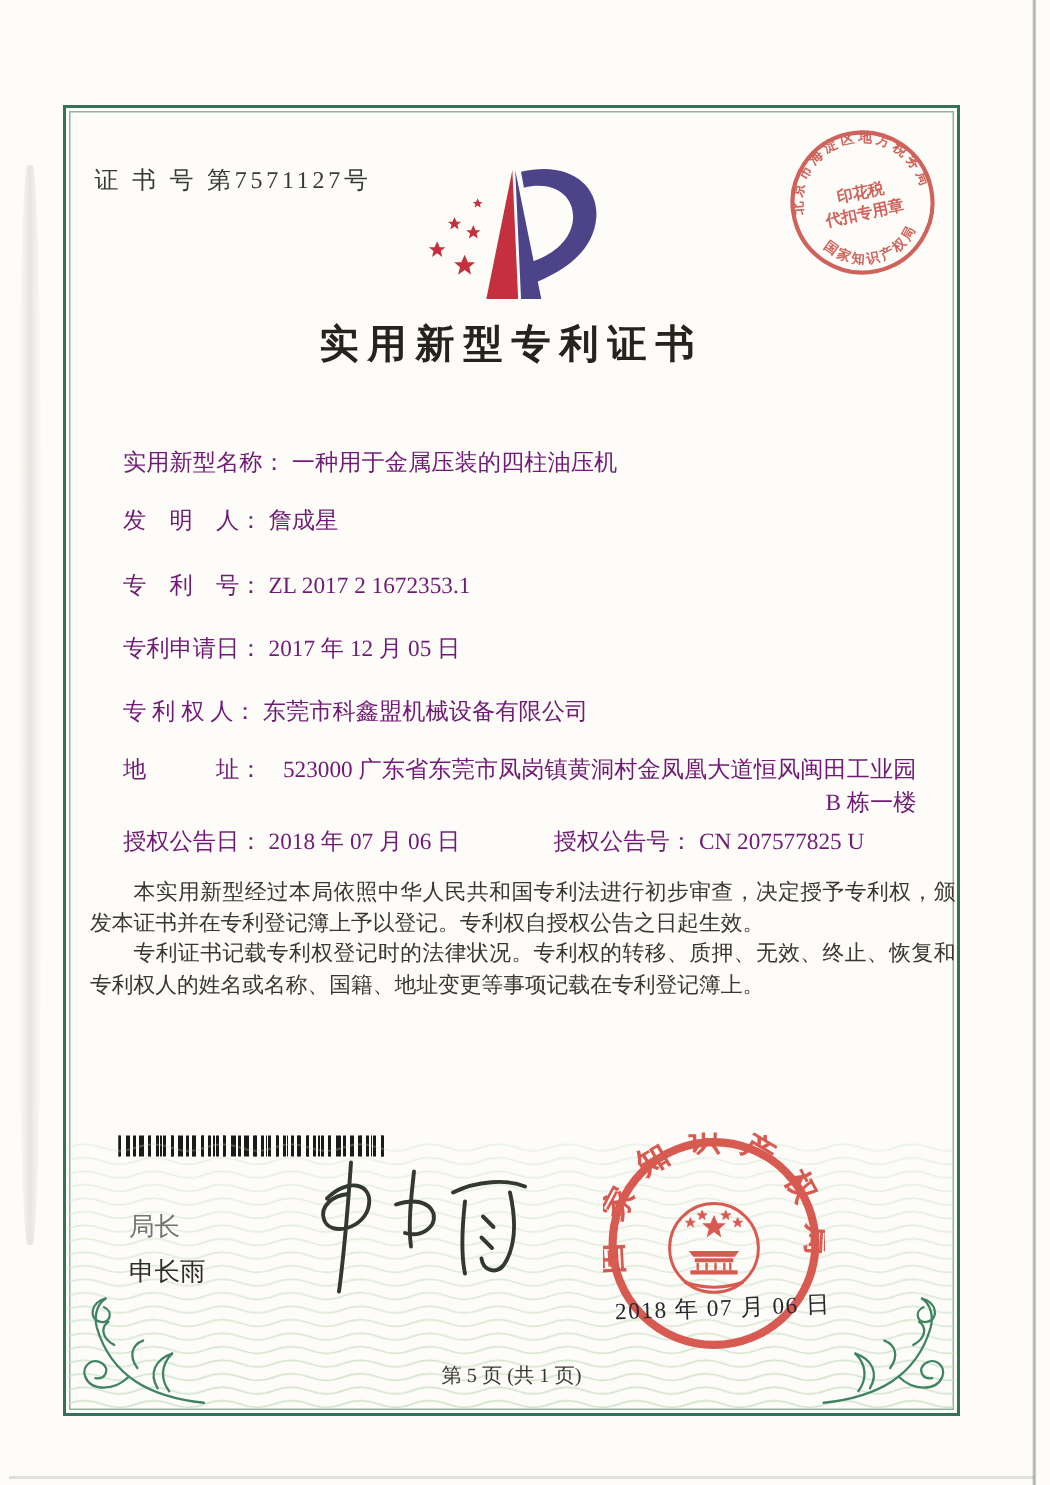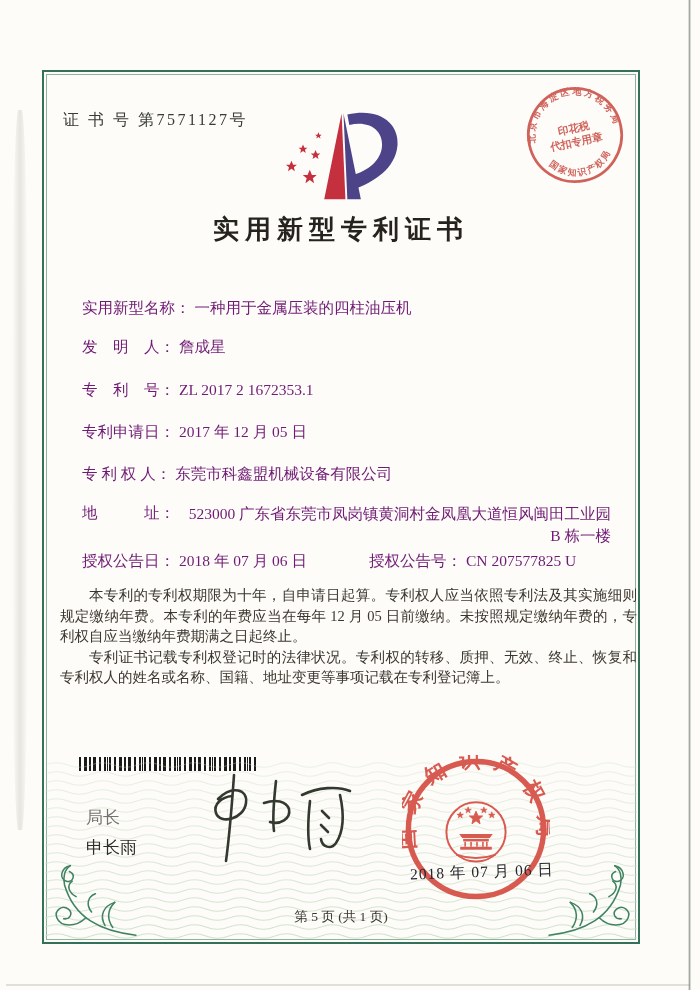--- a/index.html
+++ b/index.html
@@ -136,21 +136,21 @@
   <span class="flabel" style="vertical-align:top">地　　　址：</span><span class="fvalue addr-val">523000 广东省东莞市凤岗镇黄洞村金凤凰大道恒风闽田工业园 B 栋一楼</span>
 </div>
 <div class="abs field" style="top:551px">
   <span class="flabel">授权公告日：</span><span class="fvalue">2018 年 07 月 06 日</span>
   <span class="grant-no">
     <span class="flabel">授权公告号：</span><span class="fvalue">CN 207577825 U</span>
   </span>
 </div>
 
 <div class="abs body-text">
-  <p>本专利的专利权期限为十年，自申请日起算。专利权人应当依照专利法及其实施细则规定缴纳年费。本专利的年费应当在每年 12 月 05 日前缴纳。未按照规定缴纳年费的，专利权自应当缴纳年费期满之日起终止。</p>
+  <p>本实用新型经过本局依照中华人民共和国专利法进行初步审查，决定授予专利权，颁发本证书并在专利登记簿上予以登记。专利权自授权公告之日起生效。</p>
   <p>专利证书记载专利权登记时的法律状况。专利权的转移、质押、无效、终止、恢复和专利权人的姓名或名称、国籍、地址变更等事项记载在专利登记簿上。</p>
 </div>
 
 <div class="abs barcode"></div>
 
 <svg class="abs ornament orn-left" viewBox="0 0 95 85">
   <g fill="none" stroke="#3f8361" stroke-width="1.6" stroke-linecap="round">
     <path d="M92,80 C55,76 28,62 18,28 C16,20 18,12 24,8"></path>
     <path d="M24,8 C14,10 12,22 20,24 C27,26 30,17 23,14"></path>
     <path d="M40,62 C30,72 14,72 10,62 C7,54 16,48 22,53 C27,57 24,64 17,63"></path>

